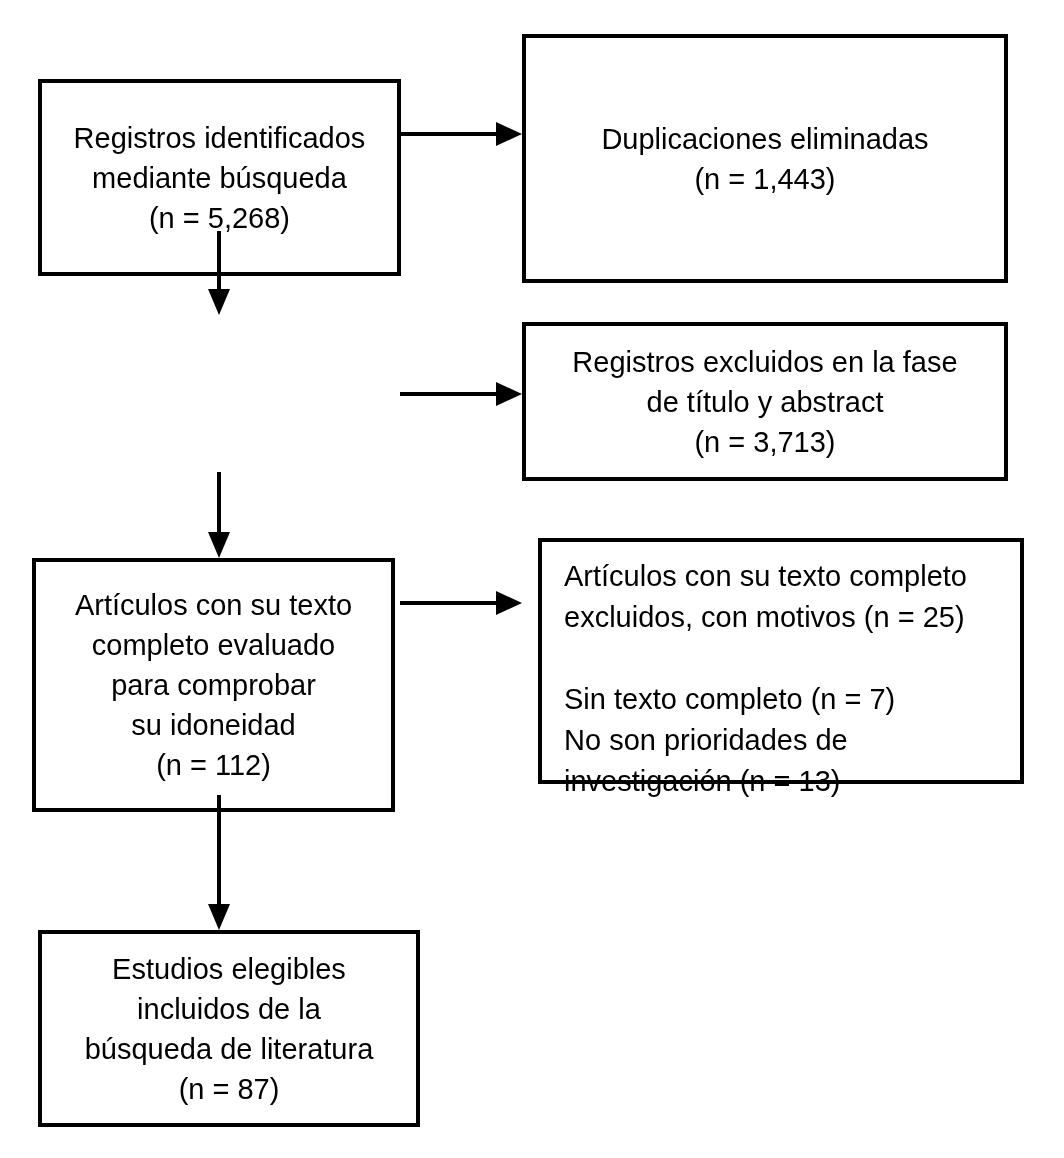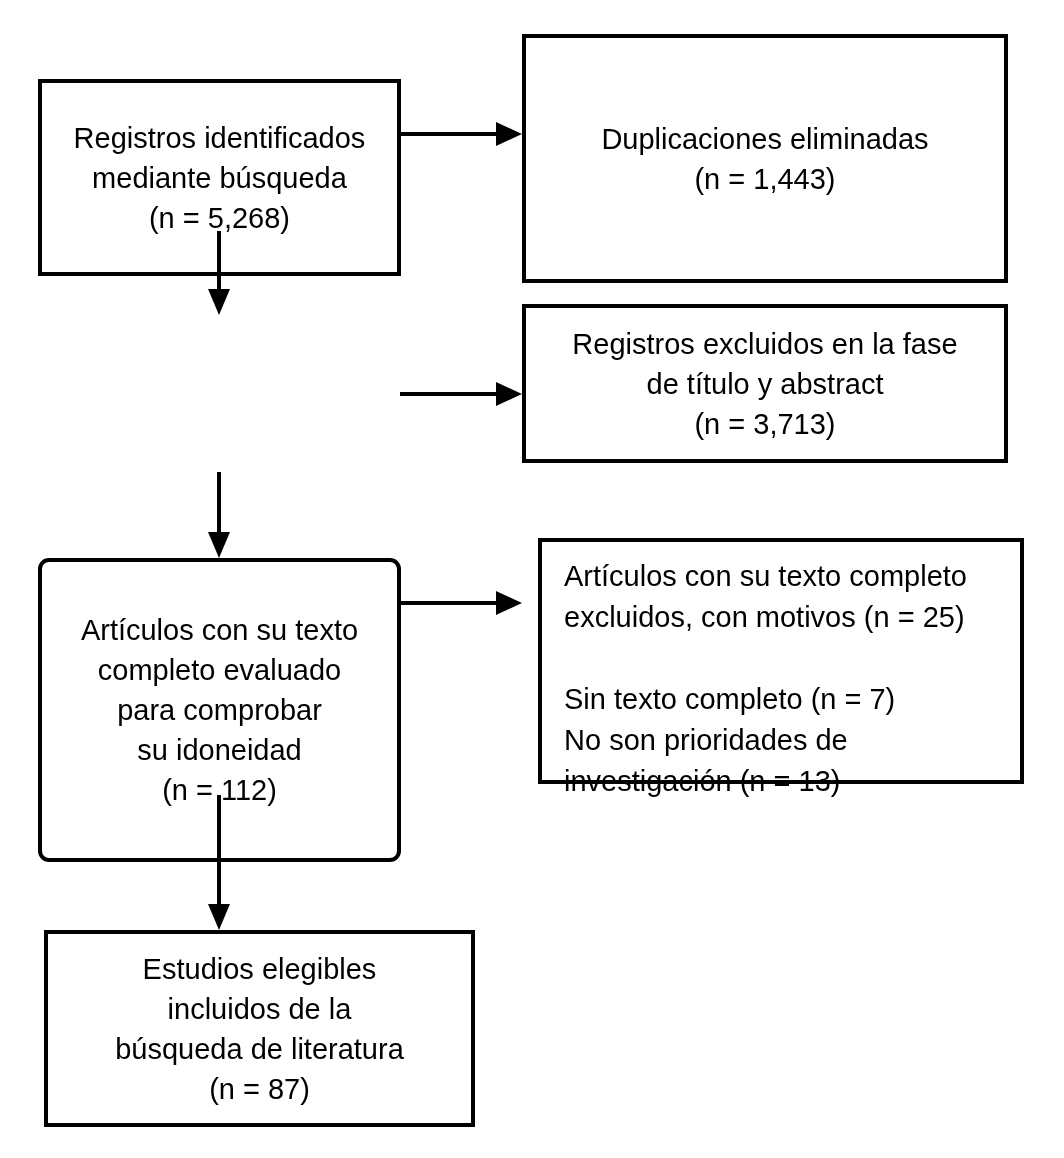--- a/index.html
+++ b/index.html
@@ -75,24 +75,24 @@
     height: 0;
     border-top: 26px solid #000000;
     border-left: 11px solid transparent;
     border-right: 11px solid transparent;
   }
 
   
   #box-identified        { left: 38px;  top: 35px;  width: 363px; height: 197px; margin-top: 44px; }
   #box-duplicates        { left: 522px; top: 34px;  width: 486px; height: 249px; }
   #box-screened          { left: 38px;  top: 315px; width: 363px; height: 158px; }
-  #box-excluded-title    { left: 522px; top: 304px; width: 486px; height: 159px; }
-  #box-fulltext          { left: 38px;  top: 558px; width: 363px; height: 304px; border-radius: 11px; }
+  #box-excluded-title    { left: 522px; top: 322px; width: 486px; height: 159px; }
+  #box-fulltext          { left: 32px;  top: 558px; width: 363px; height: 254px; }
   #box-fulltext-excluded { left: 522px; top: 538px; width: 486px; height: 246px; margin-left: 16px; }
-  #box-included          { left: 44px;  top: 930px; width: 431px; height: 197px; }
+  #box-included          { left: 38px;  top: 930px; width: 382px; height: 197px; }
 
   
   #arrow-identified-to-duplicates { left: 400px; top: 132px; width: 96px; }
   #arrow-screened-to-excluded     { left: 400px; top: 392px; width: 96px; }
   #arrow-fulltext-to-excluded     { left: 400px; top: 601px; width: 96px; }
   #arrow-identified-to-screened   { left: 217px; top: 231px; height: 58px; }
   #arrow-screened-to-fulltext     { left: 217px; top: 472px; height: 60px; }
   #arrow-fulltext-to-included     { left: 217px; top: 795px; height: 109px; }
 </style>
 </head>

